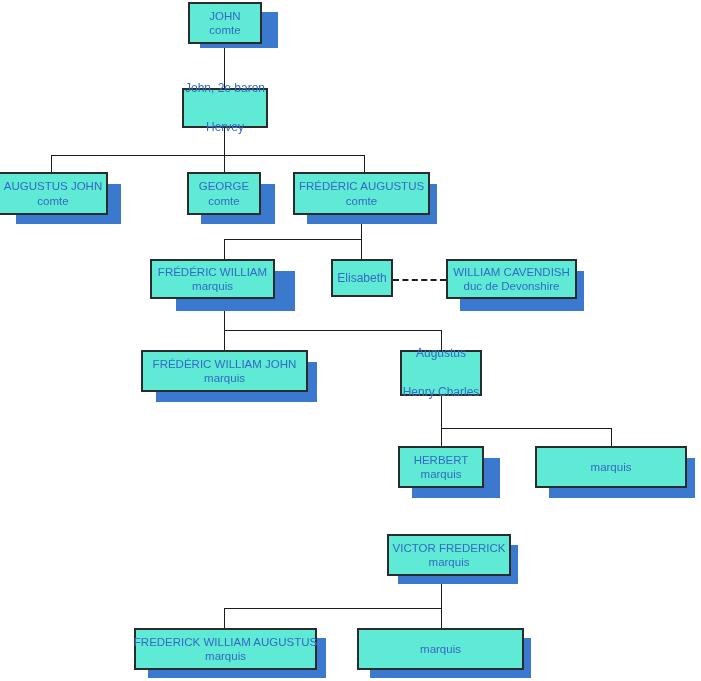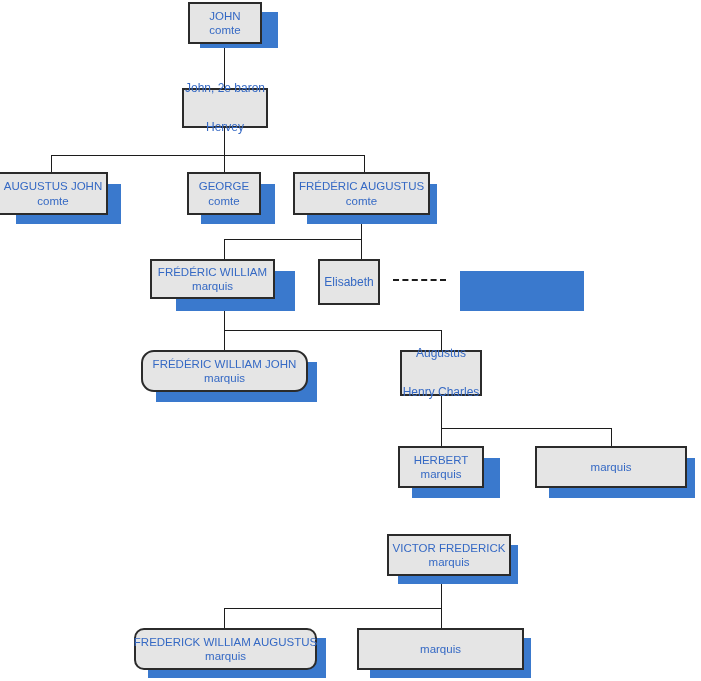--- a/index.html
+++ b/index.html
@@ -28,21 +28,21 @@
     position: absolute;
     height: 0;
     border-top: 2px dashed #1c1c1c;
   }
 
   
   .node {
     position: absolute;
     box-sizing: border-box;
     border: 2px solid #2b2b2b;
-    background: #e5e5e5;
+    background: #5eead4;
     color: #3569c4;
     display: flex;
     flex-direction: column;
     align-items: center;
     justify-content: center;
     text-align: center;
     line-height: 1.22;
     z-index: 3;
   }
   .node .nm {
@@ -136,26 +136,30 @@
   <div class="node fs-caps" style="left:293px; top:172px; width:137px; height:43px;">
     <span class="nm">FRÉDÉRIC AUGUSTUS</span>
     <span class="ti">comte</span>
   </div>
 
   <div class="node fs-caps" style="left:150px; top:259px; width:125px; height:40px;">
     <span class="nm">FRÉDÉRIC WILLIAM</span>
     <span class="ti">marquis</span>
   </div>
 
-  <div class="node fs-mixed" style="left:318px; top:259px; width:62px; height:46px;">
+  <div class="node fs-mixed" style="left:331px; top:259px; width:62px; height:38px;">
     <span class="nm">Elisabeth</span>
   </div>
 
+  <div class="node fs-caps" style="left:446px; top:259px; width:131px; height:40px;">
+    <span class="nm">WILLIAM CAVENDISH</span>
+    <span class="ti">duc de Devonshire</span>
+  </div>
 
-  <div class="node fs-caps" style="left:141px; top:350px; width:167px; height:42px;border-radius:13px;">
+  <div class="node fs-caps" style="left:141px; top:350px; width:167px; height:42px;">
     <span class="nm">FRÉDÉRIC WILLIAM JOHN</span>
     <span class="ti">marquis</span>
   </div>
 
   <div class="node fs-mixed" style="left:400px; top:350px; width:82px; height:46px;">
     <span class="nm">Augustus</span>
     <span class="ti">Henry Charles</span>
   </div>
 
   <div class="node fs-caps" style="left:398px; top:446px; width:86px; height:42px;">
@@ -165,21 +169,21 @@
 
   <div class="node fs-caps" style="left:535px; top:446px; width:152px; height:42px;">
     <span class="ti">marquis</span>
   </div>
 
   <div class="node fs-caps" style="left:387px; top:534px; width:124px; height:42px;">
     <span class="nm">VICTOR FREDERICK</span>
     <span class="ti">marquis</span>
   </div>
 
-  <div class="node fs-caps" style="left:134px; top:628px; width:183px; height:42px;border-radius:10px;">
+  <div class="node fs-caps" style="left:134px; top:628px; width:183px; height:42px;">
     <span class="nm">FREDERICK WILLIAM AUGUSTUS</span>
     <span class="ti">marquis</span>
   </div>
 
   <div class="node fs-caps" style="left:357px; top:628px; width:167px; height:42px;">
     <span class="ti">marquis</span>
   </div>
 
 </div>
 

